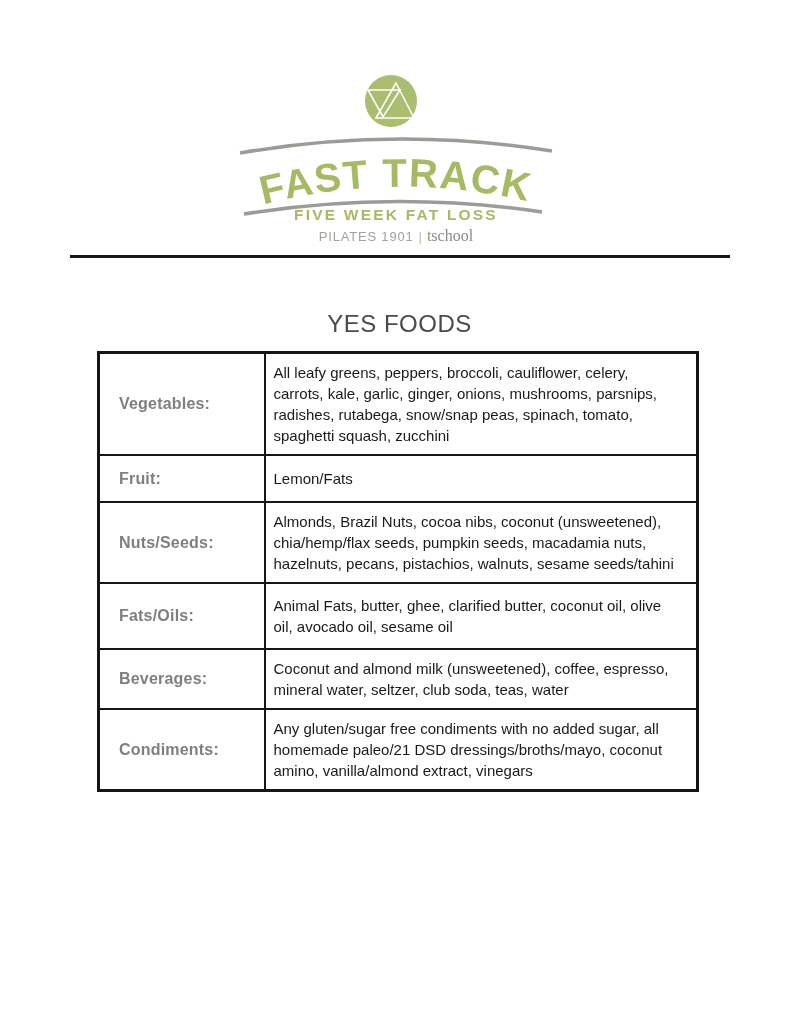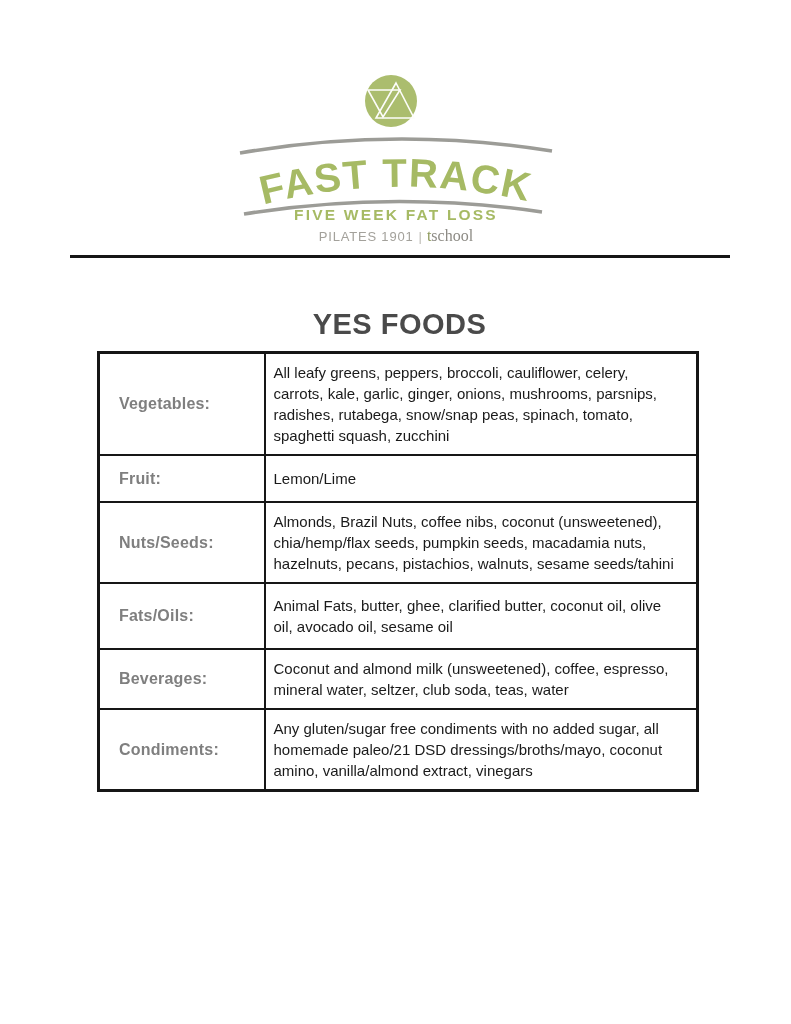--- a/index.html
+++ b/index.html
@@ -50,23 +50,23 @@
     width: 660px;
     height: 3px;
     background: #161616;
   }
   .page-title {
     position: absolute;
     top: 308px;
     left: 0;
     width: 791px;
     text-align: center;
-    font-size: 29px;
+    font-size: 24px;
     line-height: 32px;
-    font-weight: bold;
+    font-weight: normal;
     letter-spacing: 0.5px;
     color: #4a4a4a;
     padding-left: 8px;
   }
   table.foods-table {
     position: absolute;
     top: 351px;
     left: 97px;
     width: 602px;
     border-collapse: collapse;
@@ -130,25 +130,25 @@
   <h1 class="page-title">YES FOODS</h1>
 
   <table class="foods-table">
     <tbody>
       <tr class="h-79">
         <td class="row-label">Vegetables:</td>
         <td class="row-content">All leafy greens, peppers, broccoli, cauliflower, celery, carrots, kale, garlic, ginger, onions, mushrooms, parsnips, radishes, rutabega, snow/snap peas, spinach, tomato, spaghetti squash, zucchini</td>
       </tr>
       <tr class="h-47">
         <td class="row-label">Fruit:</td>
-        <td class="row-content">Lemon/Lime</td>
+        <td class="row-content">Lemon/Fats</td>
       </tr>
       <tr class="h-74">
         <td class="row-label">Nuts/Seeds:</td>
-        <td class="row-content">Almonds, Brazil Nuts, coffee nibs, coconut (unsweetened), chia/hemp/flax seeds, pumpkin seeds, macadamia nuts, hazelnuts, pecans, pistachios, walnuts, sesame seeds/tahini</td>
+        <td class="row-content">Almonds, Brazil Nuts, cocoa nibs, coconut (unsweetened), chia/hemp/flax seeds, pumpkin seeds, macadamia nuts, hazelnuts, pecans, pistachios, walnuts, sesame seeds/tahini</td>
       </tr>
       <tr class="h-66">
         <td class="row-label">Fats/Oils:</td>
         <td class="row-content">Animal Fats, butter, ghee, clarified butter, coconut oil, olive oil, avocado oil, sesame oil</td>
       </tr>
       <tr class="h-64">
         <td class="row-label">Beverages:</td>
         <td class="row-content">Coconut and almond milk (unsweetened), coffee, espresso, mineral water, seltzer, club soda, teas, water</td>
       </tr>
       <tr class="h-69">

